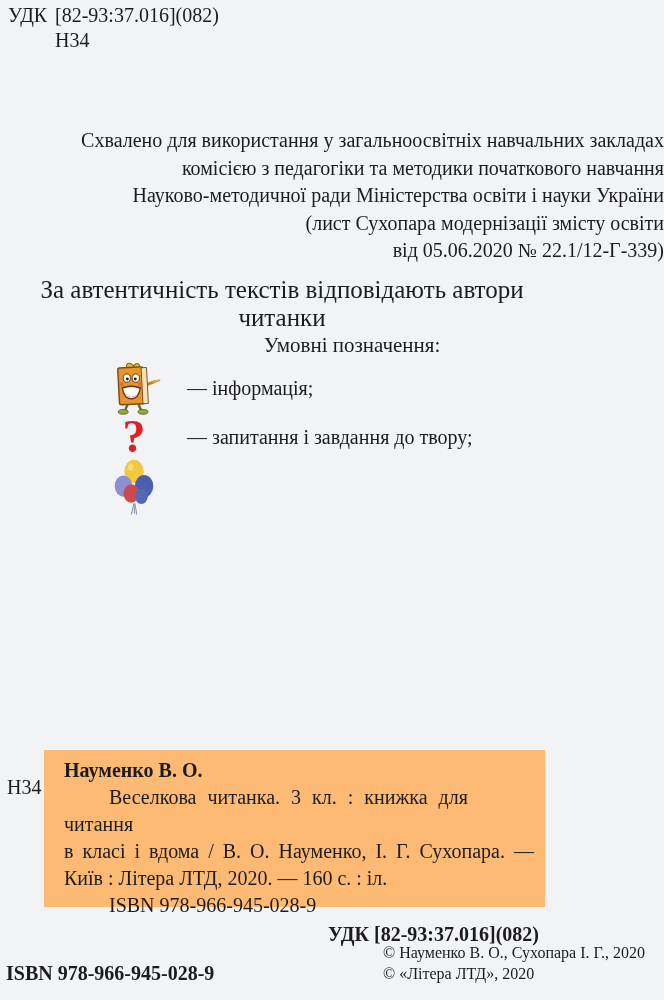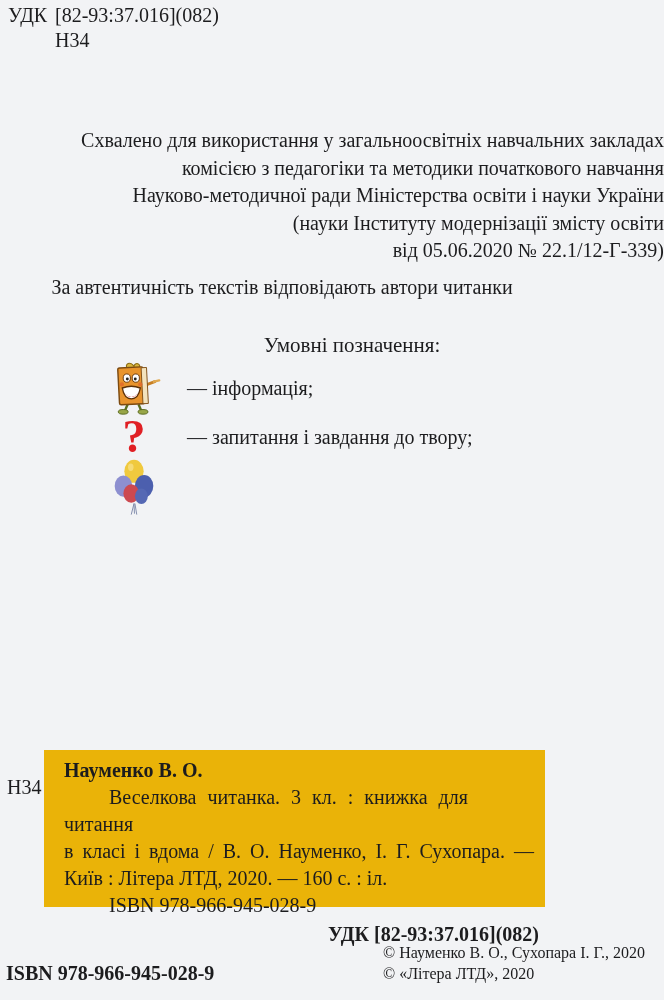--- a/index.html
+++ b/index.html
@@ -25,21 +25,21 @@
   .udc-top .lbl{width:47px;}
   .udc-top .indent{margin-left:47px;}
   
   .approval{
     position:absolute;left:0;top:127px;width:664px;
     text-align:right;
     font-size:20px;line-height:27.5px;
   }
   .authenticity{
     position:absolute;left:0;top:276px;width:564px;
-    text-align:center;font-size:20px;
+    text-align:center;font-size:25px;
   }
   .legend-title{
     position:absolute;left:0;top:333px;width:664px;
     text-align:center;font-size:21px;padding-left:20px;
   }
   
   .legend-row{
     position:absolute;left:103px;
     display:flex;align-items:center;
   }
@@ -52,21 +52,21 @@
   .row-info{top:361px;height:54px;}
   .row-question{top:414px;height:46px;}
   .row-team{top:458px;height:58px;}
   .qmark{
     font-size:46px;font-weight:bold;color:#e01f24;
     line-height:44px;font-family:"Liberation Serif",serif;
   }
   
   .card{
     position:absolute;left:44px;top:750px;width:501px;height:157px;
-    background:#eab308;
+    background:#fdba74;
     box-sizing:border-box;
     padding:7px 6px 0 20px;
     font-size:20px;line-height:27px;
   }
   .card .author{font-weight:bold;}
   .card .line-indent{text-indent:45px;}
   .card .ws1{word-spacing:6px;}
   .card .ws2{word-spacing:4px;}
   .card .udc-right{
     font-weight:bold;text-align:right;margin-top:2px;
@@ -95,21 +95,21 @@
       <span class="lbl">УДК</span>
       <span>[82-93:37.016](082)</span>
     </div>
     <div class="indent">Н34</div>
   </div>
 
   <div class="approval">
     <div>Схвалено для використання у загальноосвітніх навчальних закладах</div>
     <div>комісією з педагогіки та методики початкового навчання</div>
     <div>Науково-методичної ради Міністерства освіти і науки України</div>
-    <div>(науки Інституту модернізації змісту освіти</div>
+    <div>(лист Сухопара модернізації змісту освіти</div>
     <div>від 05.06.2020 № 22.1/12-Г-339)</div>
   </div>
 
   <div class="authenticity">За автентичність текстів відповідають автори читанки</div>
 
   <div class="legend-title">Умовні позначення:</div>
 
   <div class="legend-row row-info">
     <span class="iconbox">
       <svg width="54" height="56" viewBox="0 0 60 62" aria-hidden="true">

